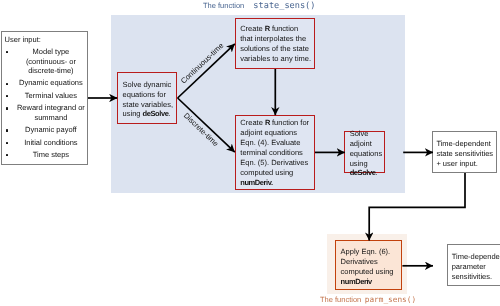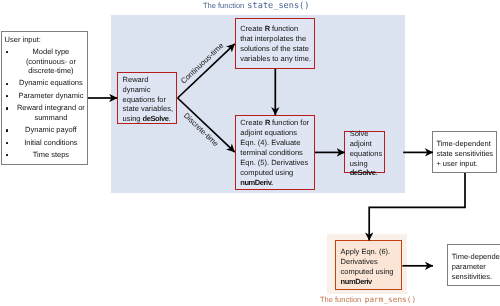--- a/index.html
+++ b/index.html
@@ -15,21 +15,21 @@
   .box{position:absolute;box-sizing:border-box;display:flex;align-items:center;}
   .box-b{border:1px solid #b91c1c;background:#dfe5f2;}
   .box-w{border:1px solid #7f7f7f;background:#ffffff;}
   .box-o{border:1px solid #c2410c;background:#fbe5d6;}
 
   .bodytext{font-size:7.5px;line-height:9.9px;color:#141414;}
   b{font-weight:bold;letter-spacing:-0.42px;}
 
   #title-top{position:absolute;left:203px;top:1px;text-align:left;white-space:nowrap;
              color:#4a6691;font-size:7.5px;}
-  #title-top .code{font-family:"DejaVu Sans Mono",monospace;font-size:8.6px;margin-left:1px;text-align:center;}
+  #title-top .code{font-family:"DejaVu Sans Mono",monospace;font-size:8.6px;margin-left:7px;text-align:center;}
   #title-bot .code{font-family:"DejaVu Sans Mono",monospace;font-size:7.75px;margin-left:1.4px;}
   #title-bot{position:absolute;left:320px;top:295.3px;width:290px;text-align:left;
              color:#c4764f;font-size:7.5px;}
 
   #ui-box{left:1px;top:31px;width:87px;height:134px;display:block;}
   #ui-head{position:absolute;left:2.6px;top:3.4px;font-size:7.5px;line-height:9.5px;color:#141414;}
   #ui-list{position:absolute;left:2.6px;top:15.1px;width:81px;}
   .ui-item{position:relative;padding-left:11.6px;margin-bottom:2.9px;font-size:7.5px;line-height:9.5px;color:#141414;text-align:center;}
   .ui-item .bullet{position:absolute;left:1.1px;top:4.2px;width:2.2px;height:2.2px;background:#141414;border-radius:0.6px;font-size:0;line-height:0;overflow:hidden;}
 
@@ -68,30 +68,30 @@
 
   <div id="title-top"><span>The function </span><span class="code">state_sens()</span></div>
 
   <div id="title-bot"><span>The function </span><span class="code">parm_sens()</span></div>
 
   <div class="box box-w" id="ui-box">
     <div id="ui-head">User input:</div>
     <div id="ui-list">
         <div class="ui-item"><span class="bullet">•</span><span>Model type (continuous- or discrete-time)</span></div>
         <div class="ui-item"><span class="bullet">•</span><span>Dynamic equations</span></div>
-        <div class="ui-item"><span class="bullet">•</span><span>Parameter dynamic</span></div>
+        <div class="ui-item"><span class="bullet">•</span><span>Terminal values</span></div>
         <div class="ui-item"><span class="bullet">•</span><span>Reward integrand or summand</span></div>
         <div class="ui-item"><span class="bullet">•</span><span>Dynamic payoff</span></div>
         <div class="ui-item"><span class="bullet">•</span><span>Initial conditions</span></div>
         <div class="ui-item"><span class="bullet">•</span><span>Time steps</span></div>
       </div>
   </div>
 
   <div class="box box-b" id="b-solve-dyn">
-    <div class="bodytext"><span>Reward dynamic equations for state variables, using </span><b>deSolve</b><span>.</span></div>
+    <div class="bodytext"><span>Solve dynamic equations for state variables, using </span><b>deSolve</b><span>.</span></div>
   </div>
 
   <div class="box box-b" id="b-interp">
     <div class="bodytext"><span>Create </span><b>R</b><span> function that interpolates the solutions of the state variables to any time.</span></div>
   </div>
 
   <div class="box box-b" id="b-adjoint">
     <div class="bodytext"><span>Create </span><b>R</b><span> function for adjoint equations Eqn. (4). Evaluate terminal conditions Eqn. (5). Derivatives computed using </span><b>numDeriv.</b></div>
   </div>
 

